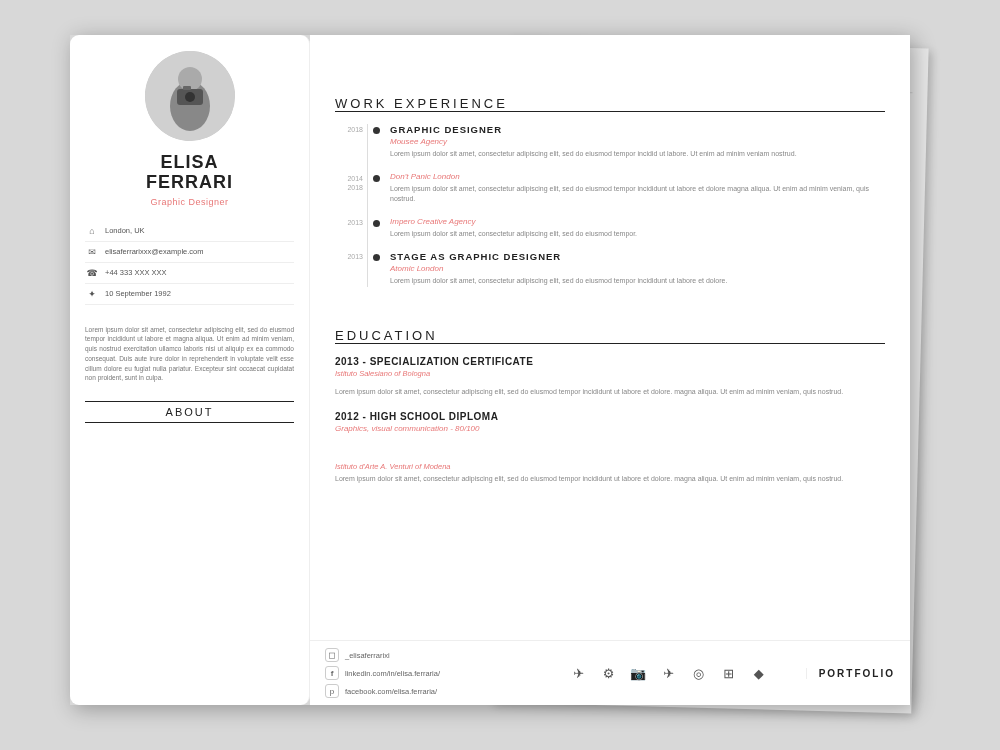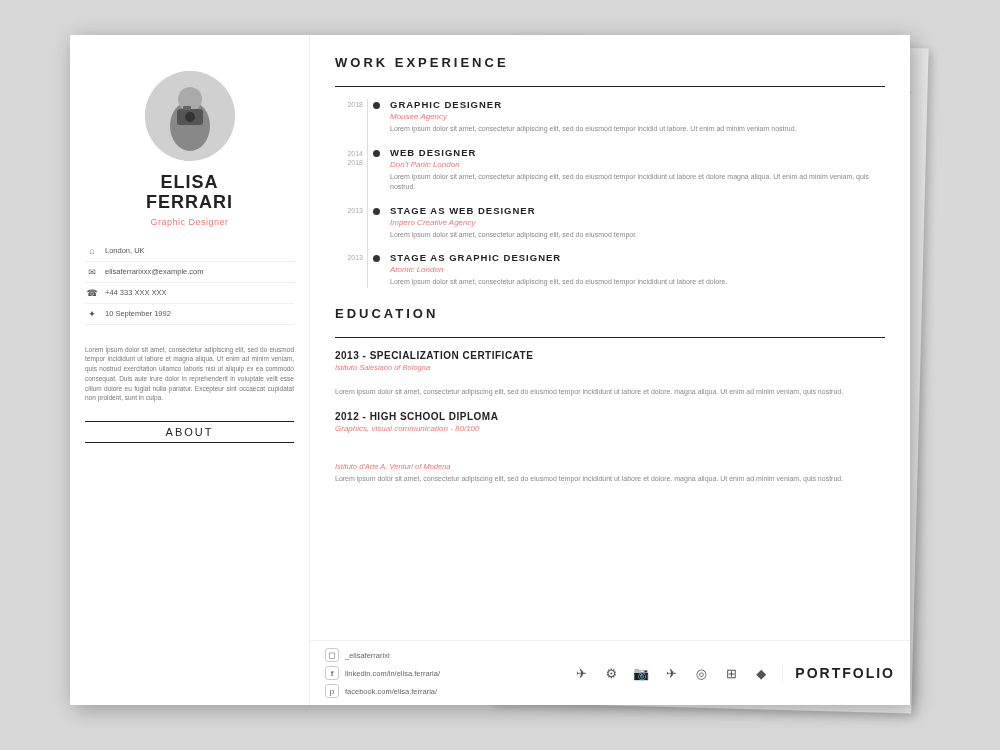--- a/index.html
+++ b/index.html
@@ -46,21 +46,22 @@
 
     
     .left-panel {
       width: 240px;
       min-width: 240px;
       background: #fff;
       border-right: 1px solid #eee;
       display: flex;
       flex-direction: column;
       align-items: center;
-      padding: 36px 15px;
+      padding: 16px 15px;
+      border-radius: 9px;
     }
 
     .avatar-circle {
       width: 90px;
       height: 90px;
       border-radius: 50%;
       background: #c8c8c8;
       overflow: hidden;
       margin-bottom: 12px;
       display: flex;
@@ -161,27 +162,28 @@
     
     .right-panel {
       flex: 1;
       background: #fff;
       padding: 20px 25px;
       overflow: hidden;
     }
 
     .section-title {
       font-size: 13px;
-      font-weight: 700;
+      font-weight: 400;
       letter-spacing: 3px;
       text-transform: uppercase;
       color: #222;
       margin-bottom: 12px;
       border-bottom: 1.5px solid #222;
-      padding-bottom: 16px;
+      padding-bottom: 0;
+      margin-top: 41px;
     }
 
     .timeline {
       position: relative;
       margin-bottom: 18px;
     }
 
     .timeline-line {
       position: absolute;
       left: 32px;
@@ -328,27 +330,28 @@
       width: 22px;
       height: 22px;
       display: flex;
       align-items: center;
       justify-content: center;
       font-size: 13px;
       color: #555;
     }
 
     .footer-portfolio {
-      font-size: 14px;
+      font-size: 10px;
       font-weight: 700;
       letter-spacing: 2px;
       color: #222;
       text-transform: uppercase;
       border-left: 1px solid #eee;
       padding-left: 12px;
+      margin-left: 26px;
     }
   </style>
 </head>
 <body>
 
 <div class="page-wrapper">
 
   <div class="back-page">
     <div style="padding:20px 15px; transform:none;">
       <div class="back-section-title">AND DESIGN - LONDON</div>
@@ -431,31 +434,29 @@
             <div class="job-company">Mousee Agency</div>
             <div class="job-desc">Lorem ipsum dolor sit amet, consectetur adipiscing elit, sed do eiusmod tempor incidid ut labore. Ut enim ad minim veniam nostrud.</div>
           </div>
         </div>
 
         <div class="timeline-item">
           <div class="timeline-year" style="white-space:pre-line;line-height:1.3;">2014
 2018</div>
           <div class="timeline-dot"></div>
           <div class="timeline-content">
-            <div class="job-title">WEB DESIGNER</div>
             <div class="job-company">Don't Panic London</div>
             <div class="job-desc">Lorem ipsum dolor sit amet, consectetur adipiscing elit, sed do eiusmod tempor incididunt ut labore et dolore magna aliqua. Ut enim ad minim veniam, quis nostrud.</div>
           </div>
         </div>
 
         <div class="timeline-item">
           <div class="timeline-year">2013</div>
           <div class="timeline-dot"></div>
           <div class="timeline-content">
-            <div class="job-title">STAGE AS WEB DESIGNER</div>
             <div class="job-company">Impero Creative Agency</div>
             <div class="job-desc">Lorem ipsum dolor sit amet, consectetur adipiscing elit, sed do eiusmod tempor.</div>
           </div>
         </div>
 
         <div class="timeline-item">
           <div class="timeline-year">2013</div>
           <div class="timeline-dot"></div>
           <div class="timeline-content">
             <div class="job-title">STAGE AS GRAPHIC DESIGNER</div>
@@ -463,21 +464,21 @@
             <div class="job-desc">Lorem ipsum dolor sit amet, consectetur adipiscing elit, sed do eiusmod tempor incididunt ut labore et dolore.</div>
           </div>
         </div>
 
       </div>
 
       <div class="section-title">EDUCATION</div>
 
       <div class="edu-item">
         <div class="edu-year-title">2013 - SPECIALIZATION CERTIFICATE</div>
-        <div style="font-size:7.5px; color:#e87878; font-style:italic; margin-bottom:15px;">Istituto Salesiano of Bologna</div>
+        <div style="font-size:7.5px; color:#e87878; font-style:italic; margin-bottom:9px;">Istituto Salesiano of Bologna</div>
         <div class="edu-desc">Lorem ipsum dolor sit amet, consectetur adipiscing elit, sed do eiusmod tempor incididunt ut labore et dolore. magna aliqua. Ut enim ad minim veniam, quis nostrud.</div>
       </div>
 
       <div class="edu-item">
         <div class="edu-year-title">2012 - HIGH SCHOOL DIPLOMA</div>
         <div class="edu-subtitle">
           <em>Graphics, visual communication - 80/100</em>
         </div>
         <div style="font-size:7.5px; color:#e87878; font-style:italic; margin-bottom:3px;margin-top:29px;">Istituto d'Arte A. Venturi of Modena</div>
         <div class="edu-desc">Lorem ipsum dolor sit amet, consectetur adipiscing elit, sed do eiusmod tempor incididunt ut labore et dolore. magna aliqua. Ut enim ad minim veniam, quis nostrud.</div>

